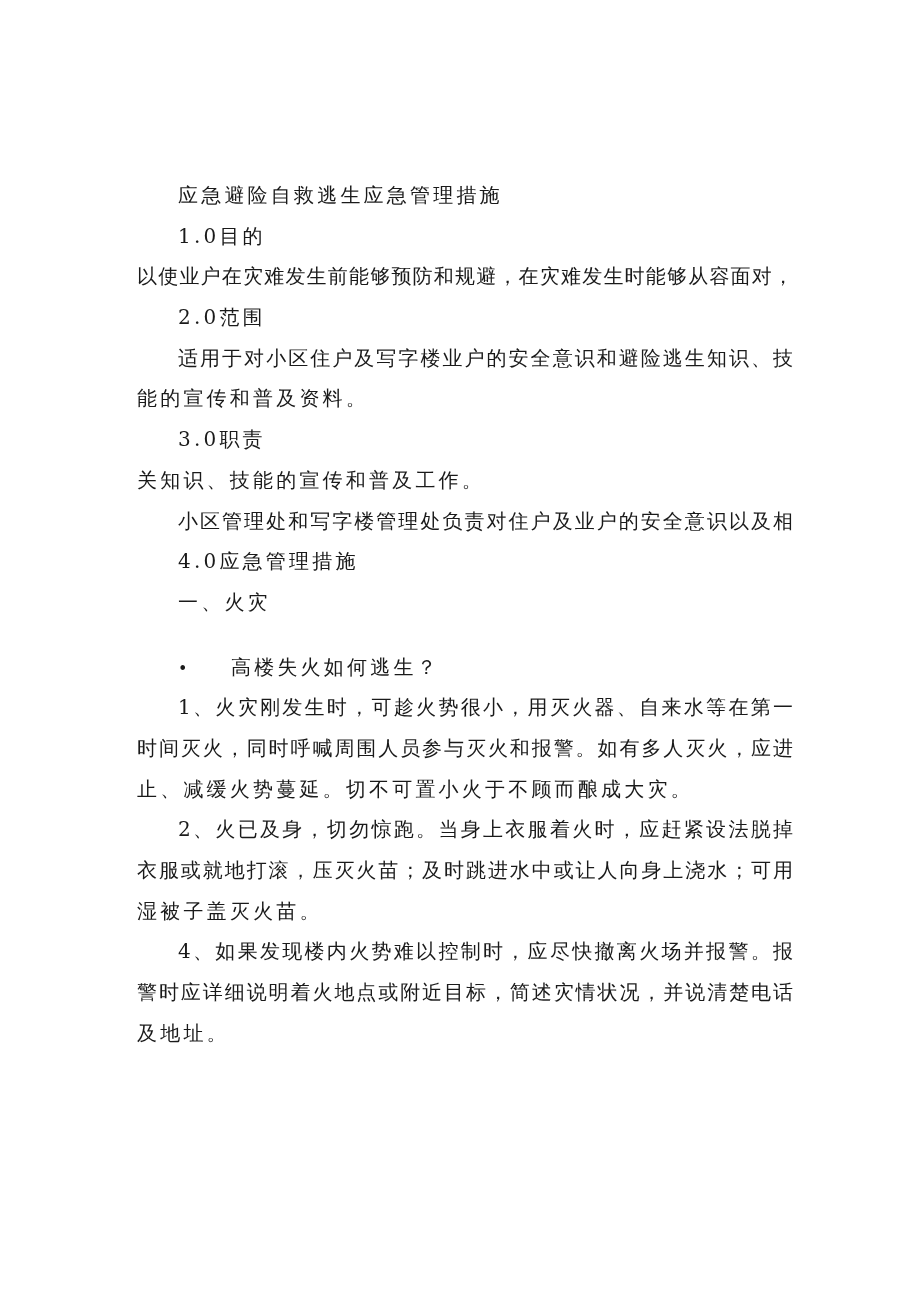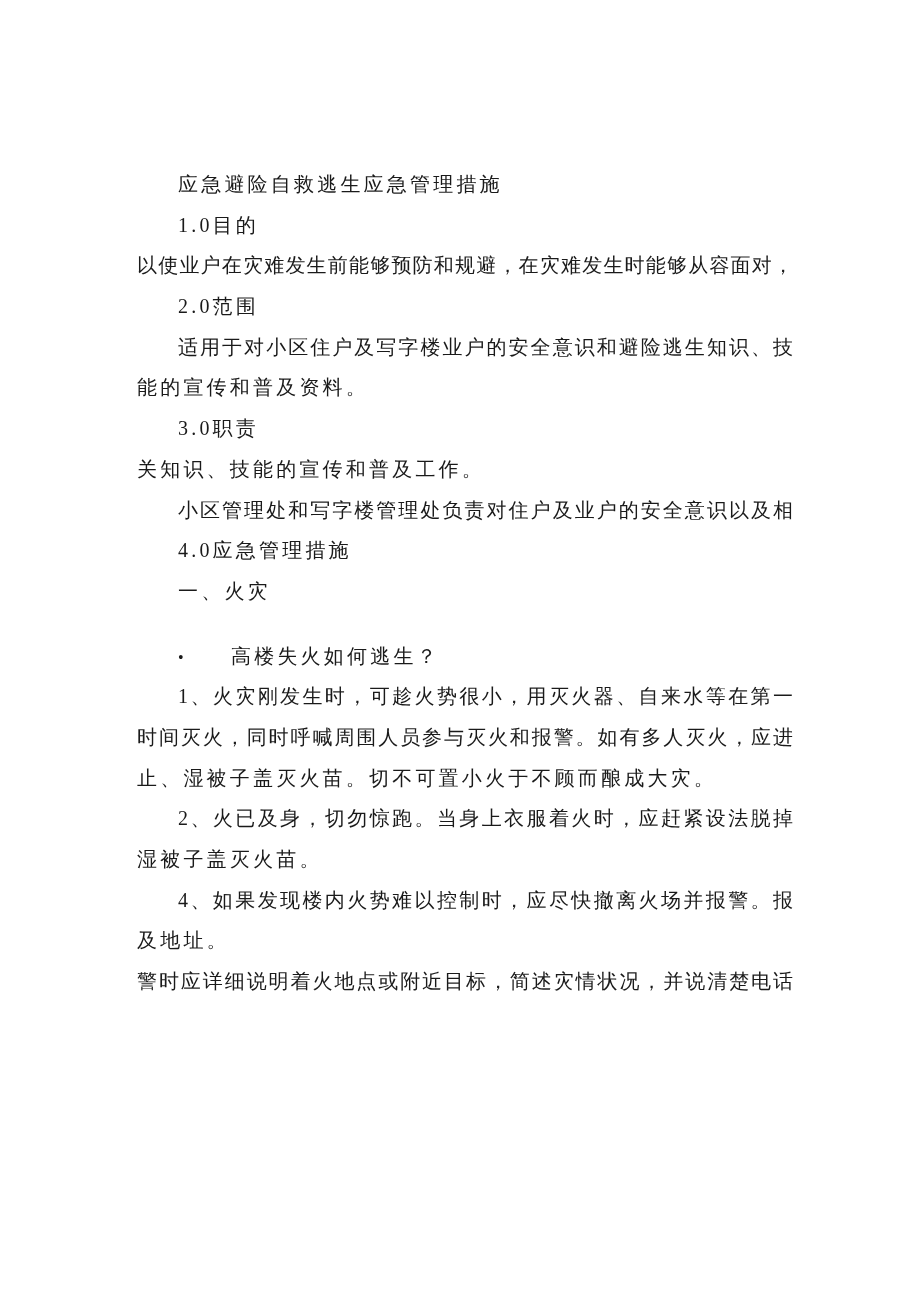--- a/index.html
+++ b/index.html
@@ -11,23 +11,22 @@
     width: 920px;
     height: 1301px;
     position: relative;
     overflow: hidden;
     font-family: "DejaVu Serif", "Liberation Serif", serif;
     color: #1a1a1a;
   }
   .page {
     position: absolute;
     left: 137px;
-    top: 164px;
+    top: 175px;
     width: 656px;
-    font-family: Liberation Serif, serif;
   }
   .line {
     height: 40.7px;
     line-height: 40.7px;
     font-size: 20px;
     letter-spacing: 3.2px;
     white-space: nowrap;
     overflow: visible;
   }
   .indent {
@@ -67,21 +66,22 @@
   <div class="line indent just">小区管理处和写字楼管理处负责对住户及业户的安全意识以及相</div>
 
   <div class="line indent">4.0应急管理措施</div>
   <div class="line indent">一、火灾</div>
   <div class="line bullet-line">
     <span class="bullet-dot">•</span><span>高楼失火如何逃生？</span>
   </div>
 
   <div class="line indent just">1、火灾刚发生时，可趁火势很小，用灭火器、自来水等在第一</div>
   <div class="line just">时间灭火，同时呼喊周围人员参与灭火和报警。如有多人灭火，应进</div>
-  <div class="line">止、湿被子盖灭火苗。切不可置小火于不顾而酿成大灾。</div>
+  <div class="line">止、减缓火势蔓延。切不可置小火于不顾而酿成大灾。</div>
 
   <div class="line indent just">2、火已及身，切勿惊跑。当身上衣服着火时，应赶紧设法脱掉</div>
+  <div class="line just">衣服或就地打滚，压灭火苗；及时跳进水中或让人向身上浇水；可用</div>
   <div class="line">湿被子盖灭火苗。</div>
 
   <div class="line indent just">4、如果发现楼内火势难以控制时，应尽快撤离火场并报警。报</div>
+  <div class="line just">警时应详细说明着火地点或附近目标，简述灾情状况，并说清楚电话</div>
   <div class="line">及地址。</div>
-  <div class="line just">警时应详细说明着火地点或附近目标，简述灾情状况，并说清楚电话</div>
 </div>
 
 </body></html>

